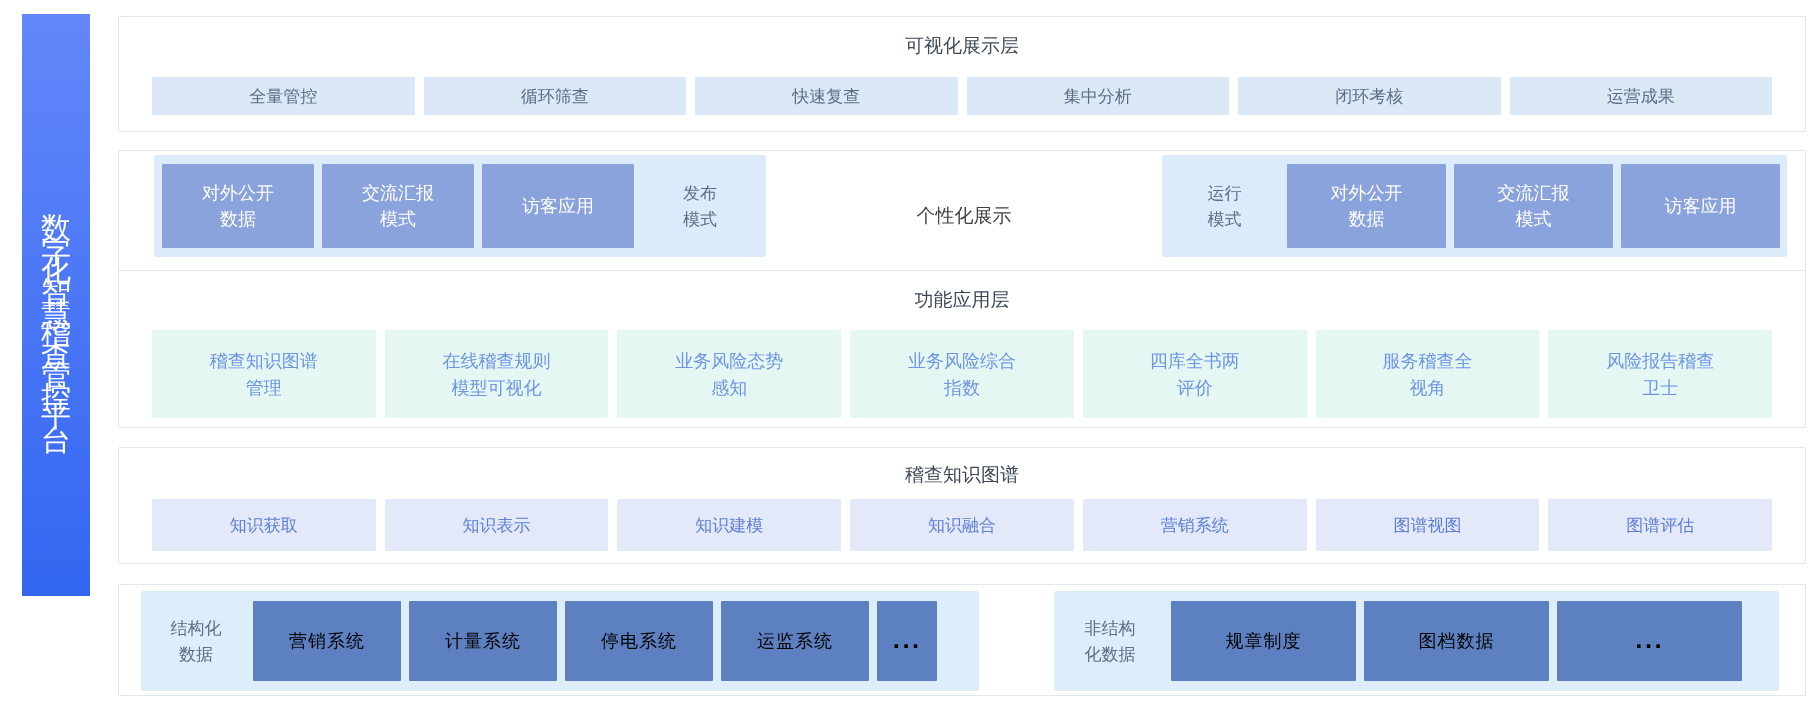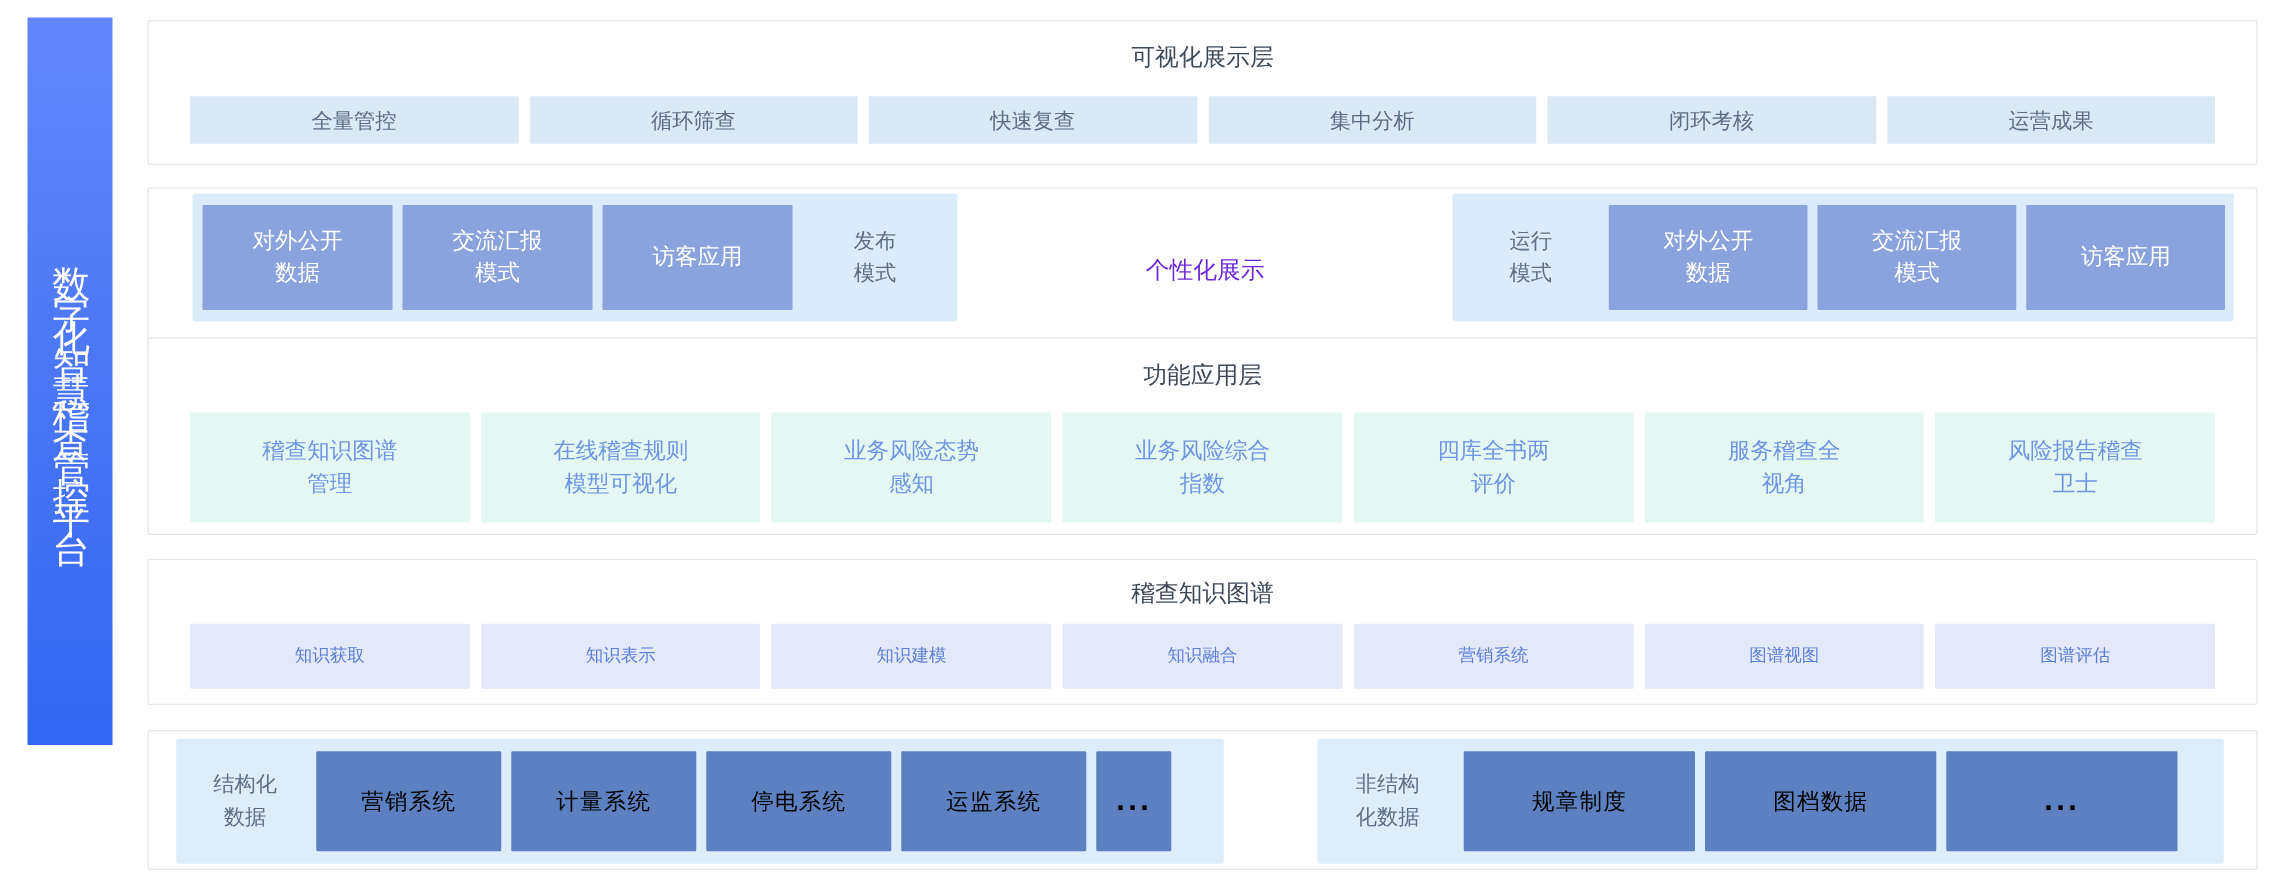--- a/index.html
+++ b/index.html
@@ -30,38 +30,38 @@
   }
   .items-row {
     position:absolute; left:33px; right:33px; display:flex; gap:9px;
   }
   .cell {
     flex:1; display:flex; align-items:center; justify-content:center;
     text-align:center; white-space:pre-line; border-radius:1px;
   }
   .cell.azure    { background:#dbe9f7; color:#5b6d85; font-size:17px; }
   .cell.mint     { background:#e4f7f3; color:#6f94e2; font-size:18px; line-height:1.5; }
-  .cell.lavender { background:#e4e9fa; color:#5c7fd6; font-size:14px; }
+  .cell.lavender { background:#e4e9fa; color:#5c7fd6; font-size:17px; }
   
   .grp {
     position:absolute; top:4px; height:102px; background:#dcebf9; border-radius:2px;
   }
   .darkbox {
     position:absolute; top:9px; height:84px; background:#8ba3dc; color:#ffffff;
     font-size:18px; line-height:1.45; display:flex; align-items:center;
     justify-content:center; text-align:center; white-space:pre-line; border-radius:1px;
   }
   .grp-label {
     position:absolute; top:0; height:100%; display:flex; align-items:center;
     justify-content:center; color:#5d6e86; font-size:17px; line-height:1.55;
     text-align:center; white-space:pre-line;
   }
   .center-label {
     position:absolute; top:0; height:100%; display:flex; align-items:center;
-    justify-content:center; color:#6d28d9; font-size:19px;
+    justify-content:center; color:#404040; font-size:19px;
   }
   
   .grp5 {
     position:absolute; top:6px; height:100px; background:#ddedfa; border-radius:2px;padding-left:28px;
   }
   .darkbox5 {
     position:absolute; top:10px; height:80px; background:#5d80c1; color:#000000;
     font-size:18px; display:flex; align-items:center; justify-content:center;
     text-align:center; white-space:pre-line; border-radius:1px; letter-spacing:1px;
   }

